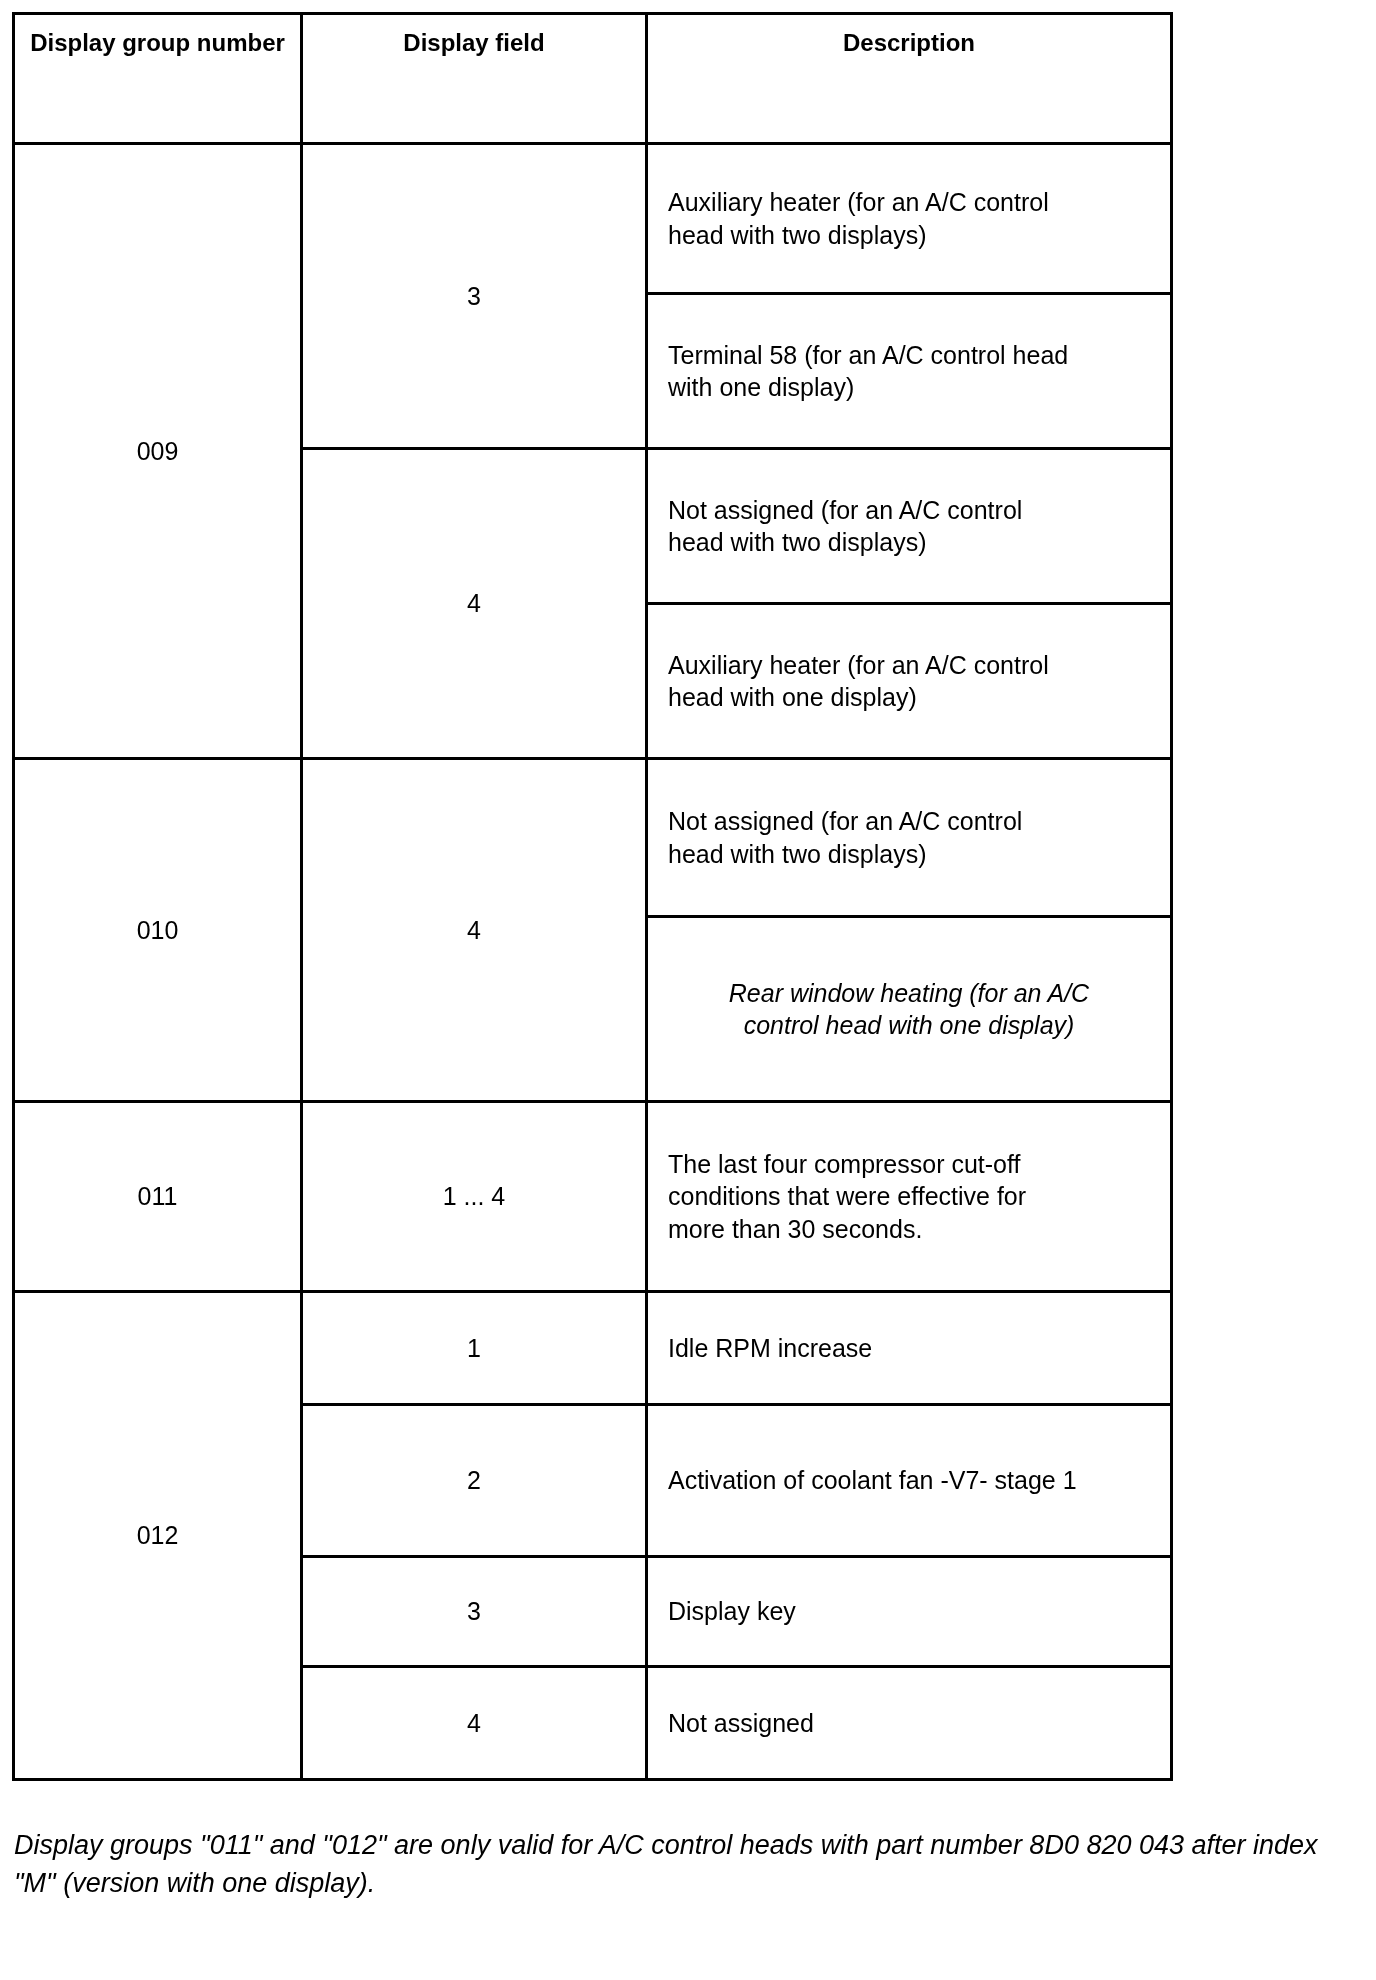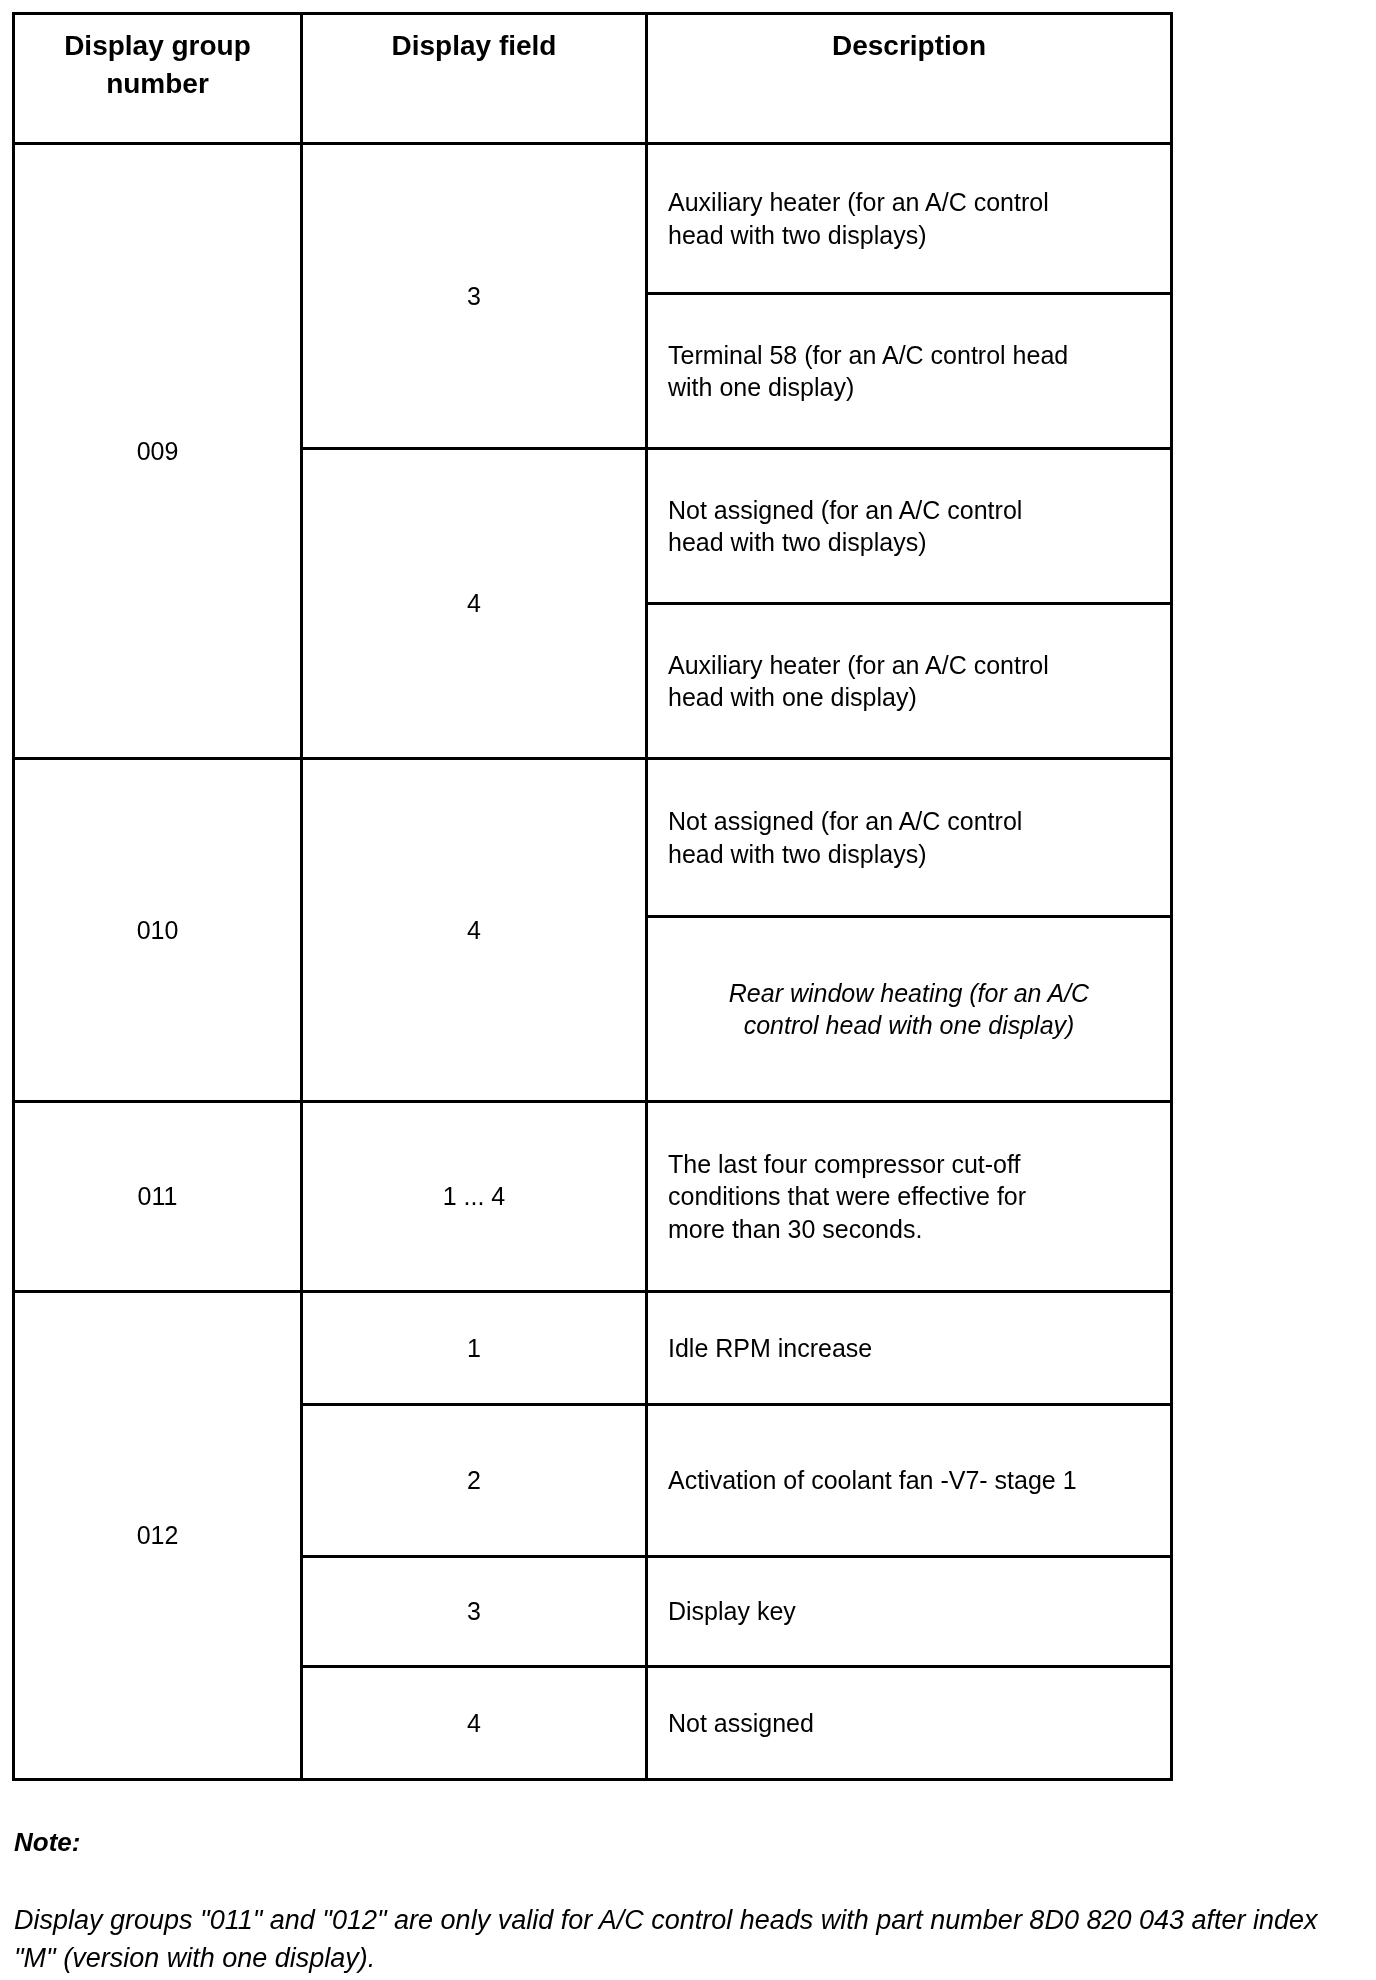--- a/index.html
+++ b/index.html
@@ -16,21 +16,21 @@
     border-collapse: collapse;
     table-layout: fixed;
     width: 1158px;
   }
   .dg-table th, .dg-table td {
     border: 3px solid #000000;
     vertical-align: middle;
     background: #ffffff;
   }
   .dg-table th {
-    font-size: 28px;
+    font-size: 24px;
     font-weight: bold;
     text-align: center;
     vertical-align: top;
     padding-top: 12px;
     line-height: 1.35;
   }
   .cell-num, .cell-field {
     font-size: 25px;
     text-align: center;
   }
@@ -125,17 +125,16 @@
         <td class="cell-desc">Display key</td>
       </tr>
       <tr style="height:113px">
         <td class="cell-field">4</td>
         <td class="cell-desc">Not assigned</td>
       </tr>
     </tbody>
   </table>
 
   <div class="note-section">
-    <p class="note-label">Note:</p>
     <p class="note-text">Display groups "011" and "012" are only valid for A/C control heads with part number 8D0 820 043 after index "M" (version with one display).</p>
   </div>
 
 </div>
 
 </body></html>

